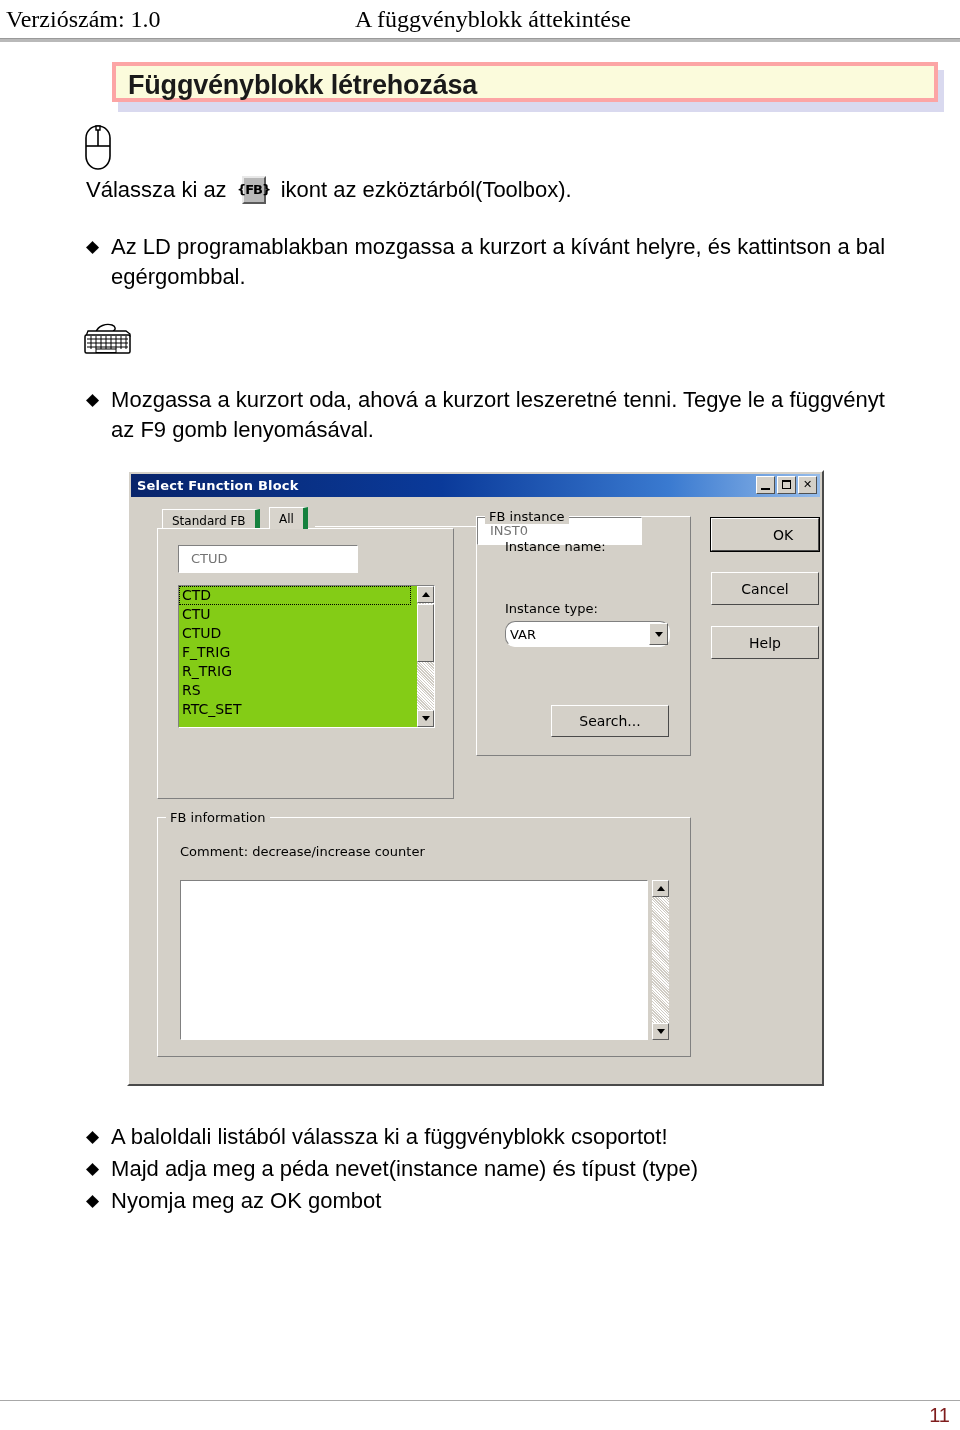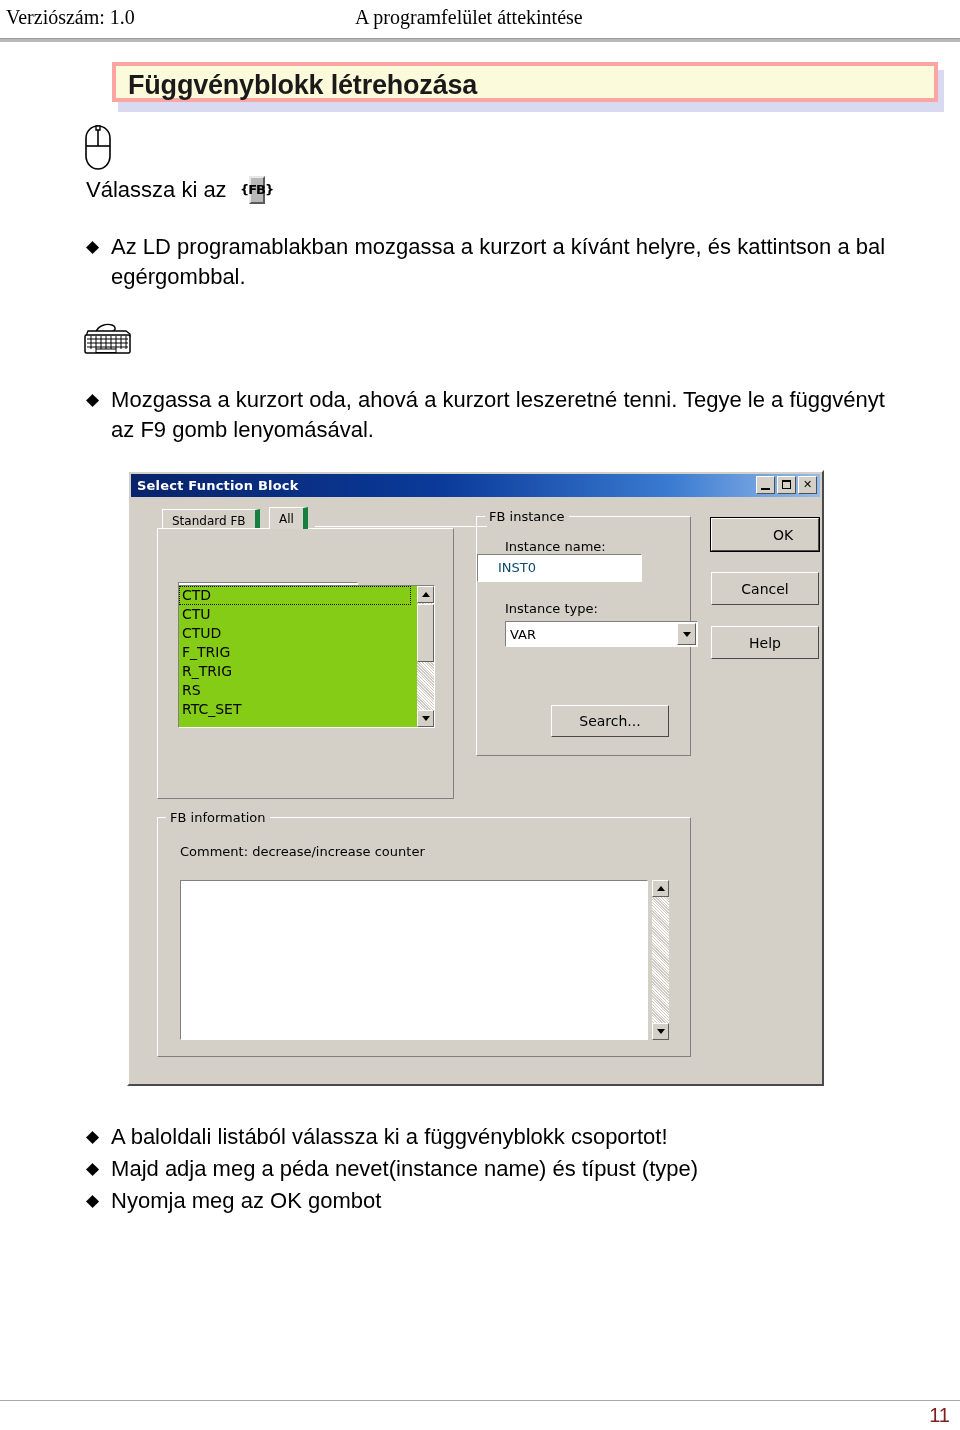--- a/index.html
+++ b/index.html
@@ -15,21 +15,21 @@
     overflow: hidden;
   }
 
   
   .page-header {
     position: absolute;
     left: 0; top: 0;
     width: 873px;
     height: 46px;
     font-family: "Liberation Serif", serif;
-    font-size: 20px;
+    font-size: 24px;
     color: #000;
   }
   .page-header .hdr-left {
     position: absolute;
     left: 6px; top: 6px;
   }
   .page-header .hdr-center {
     position: absolute;
     left: 355px; top: 6px;
   }
@@ -85,22 +85,22 @@
     line-height: 30px;
   }
   .line1 {
     left: 86px; top: 175px;
     width: 800px;
     display: flex;
     align-items: center;
   }
   .fb-toolbtn {
     display: inline-block;
-    width: 16px; height: 28px;
-    margin: 0 22px;
+    width: 24px; height: 28px;
+    margin: 0 15px;
     background: #b8b8b8;
     border-top: 2px solid #e8e8e8;
     border-left: 2px solid #e8e8e8;
     border-right: 2px solid #5a5a5a;
     border-bottom: 2px solid #5a5a5a;
     box-sizing: border-box;
     position: relative;
     vertical-align: middle;
   }
   .fb-toolbtn .fb-glyph {
@@ -250,23 +250,22 @@
   }
 
   .textbox {
     background: #ffffff;
     border-top: 1px solid #808080;
     border-left: 1px solid #808080;
     border-right: 1px solid #ffffff;
     border-bottom: 1px solid #ffffff;
     box-sizing: border-box;
     font-size: 13px;
-    padding: 2px 20px;
-    color: #0c4a6e;
-    margin-top: 37px;
+    padding: 2px 12px;
+    color: #737373;
   }
 
   .fb-name-field {
     position: absolute;
     left: 20px; top: 16px;
     width: 180px; height: 28px;
     line-height: 22px;
   }
 
   .listbox {
@@ -465,21 +464,21 @@
     font-family: Liberation Sans, sans-serif;
     font-size: 20px;
     color: #7f1d1d;
   }
 </style>
 </head>
 <body>
 
 <div class="page-header">
   <div class="hdr-left">Verziószám: 1.0</div>
-  <div class="hdr-center">A programfelület áttekintése</div>
+  <div class="hdr-center">A függvényblokk áttekintése</div>
 </div>
 <div class="header-rule"></div>
 
 <div class="title-shadow"></div>
 <div class="title-banner">
   <div class="title-text">Függvényblokk létrehozása</div>
 </div>
 
 <div class="mouse-icon">
   <svg width="30" height="46" viewBox="0 0 30 46">
@@ -488,20 +487,21 @@
     <line x1="15" y1="5" x2="15" y2="22" stroke="#000" stroke-width="1.6"></line>
     <path d="M13 2 L17 2 L17 6 L13 6 Z" fill="#ffffff" stroke="#000" stroke-width="1.4"></path>
   </svg>
 </div>
 
 <div class="para line1">
   <span>Válassza ki az</span>
   <span class="fb-toolbtn">
     <span class="fb-glyph">{FB}</span>
   </span>
+  <span>ikont az ezköztárból(Toolbox).</span>
 </div>
 
 <div class="bullet-row blk-mouse-b1">
   <span class="dia">◆</span>
   <span class="btext">Az LD programablakban mozgassa a kurzort a kívánt helyre, és kattintson a bal egérgombbal.</span>
 </div>
 
 <div class="keyboard-icon">
   <svg width="58" height="40" viewBox="0 0 58 40">
     <path d="M14 10 C16 4 24 1 30 3 C34 4.5 34 8 31 9" fill="none" stroke="#000" stroke-width="1.4"></path>
@@ -580,21 +580,21 @@
   </div>
 
   <div class="groupbox gb-fbinstance">
     <div class="gb-inner"></div>
     <div class="gb-legend">FB instance</div>
 
     <div class="lbl" style="left:28px; top:22px;">Instance name:</div>
     <div class="textbox" style="left:28px; top:42px; width:165px; height:28px; line-height:22px;">INST0</div>
 
     <div class="lbl" style="left:28px; top:84px;">Instance type:</div>
-    <div class="combo" style="left:28px; top:104px; width:193px; height:26px;">
+    <div class="combo" style="left:28px; top:104px; width:165px; height:26px;border-radius:10px;">
       <span>VAR</span>
       <span class="combo-arrow">
           <span class="arrow-down"></span>
         </span>
     </div>
 
     <div class="btn" style="left:74px; top:188px; width:118px; height:32px;">Search...</div>
   </div>
 
   <div class="btn default" style="left:582px; top:46px; width:108px; height:33px;">OK</div>

